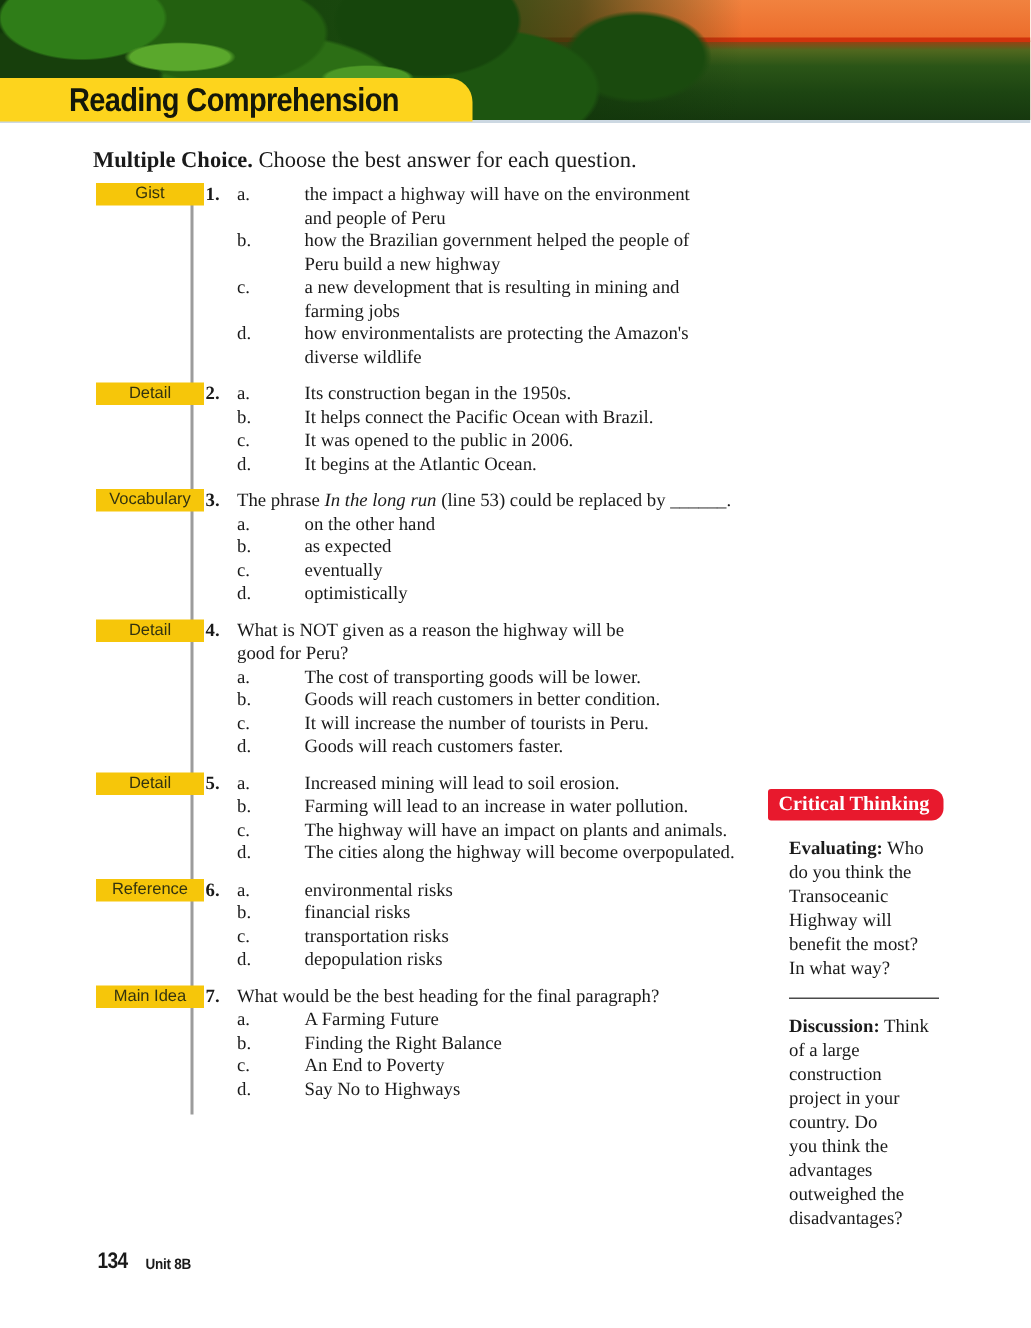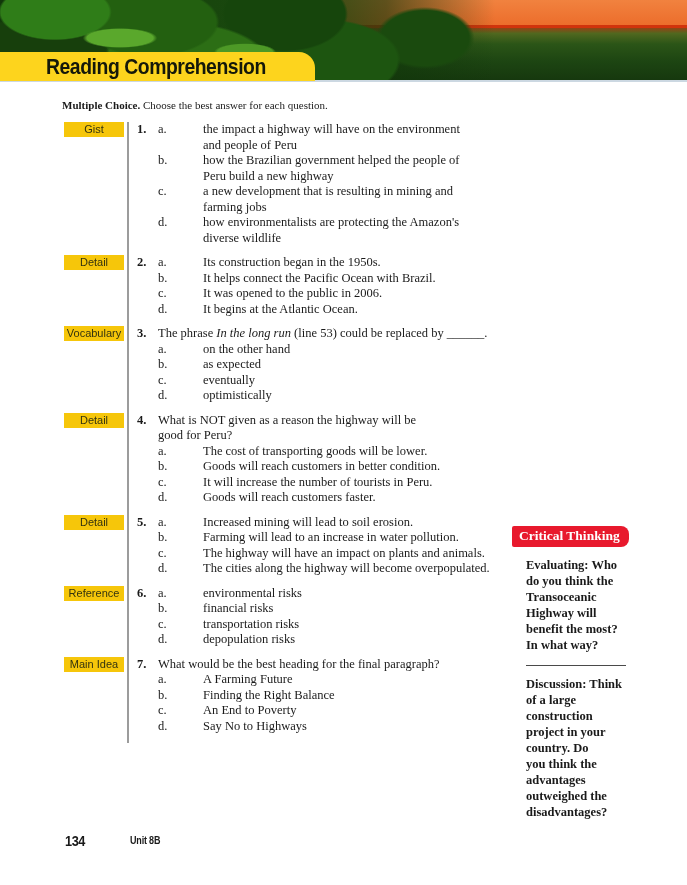--- a/index.html
+++ b/index.html
@@ -34,52 +34,52 @@
 
   
   .banner { position:absolute; left:0; top:52px; width:315px; height:29px;
             background:var(--banner-yellow,#fdd41d); border-top-right-radius:16px;
             display:flex; align-items:center; z-index:5; }
   .banner-text { font-family:"Liberation Sans", sans-serif; font-weight:bold;
                  font-size:22px; color:#14180a; margin-left:46px; letter-spacing:-.5px;
                  transform:scaleX(.88); transform-origin:left center; white-space:nowrap; }
 
   
-  .instructions { position:absolute; left:62px; top:99px; font-size:11px; }
+  .instructions { position:absolute; left:62px; top:99px; font-size:15px; }
   .instructions b { font-weight:bold; }
 
   
   .questions { position:absolute; left:127px; top:122px; width:402px;
                border-left:2px solid #9c9c9c; padding-left:8px; }
   .question { position:relative; display:flex; margin-bottom:9px;
               font-size:12.5px; line-height:15.5px; }
-  .q-label { position:absolute; left:-73px; top:0; width:60px; height:15px;
+  .q-label { position:absolute; left:-73px; top:0; width:72px; height:15px;
              background:var(--label-yellow,#f6c60a); color:#33330f;
              font-family:"Liberation Sans", sans-serif; font-size:11px;
              line-height:15px; text-align:center; }
   .q-num { width:21px; flex-shrink:0; font-weight:bold; }
   .q-content { flex:1; }
   .q-stem { white-space:pre-line; }
   .q-option { display:flex; }
   .o-letter { width:17px; flex-shrink:0; }
   .o-text { flex:1; white-space:pre-line;margin-left:28px; }
 
   
   .ct { position:absolute; left:512px; top:526px; width:132px; }
   .ct-title { display:inline-block; background:var(--critical-red,#e8192d); color:#ffffff;
               font-weight:bold; font-size:13.5px; padding:2px 9px 3px 7px;
               border-radius:2px 8px 8px 2px; }
   .ct-para { margin:10px 0 0 14px; width:114px; font-size:12.5px; line-height:16px; }
-  .ct-para .ct-text { white-space:pre-line;font-weight:bold; }
+  .ct-para .ct-text { white-space:pre-line; }
   .ct-divider { width:100px; border:none; border-top:1.5px solid #4a4a4a;
                 margin:12px 0 2px 14px; }
 
   
   .footer { position:absolute; left:65px; top:832px; display:flex;
-            align-items:center; font-family:"Liberation Sans", sans-serif;gap:33px; }
+            align-items:flex-end; font-family:"Liberation Sans", sans-serif; }
   .f-page { font-weight:bold; font-size:15px; letter-spacing:-.5px;
             transform:scaleX(.85); transform-origin:left bottom; }
   .f-unit { font-weight:bold; font-size:10px; margin-left:8px; letter-spacing:-.2px;
             transform:scaleX(.9); transform-origin:left bottom; }
 </style>
 </head>
 <body>
 
 <div class="page">
 

